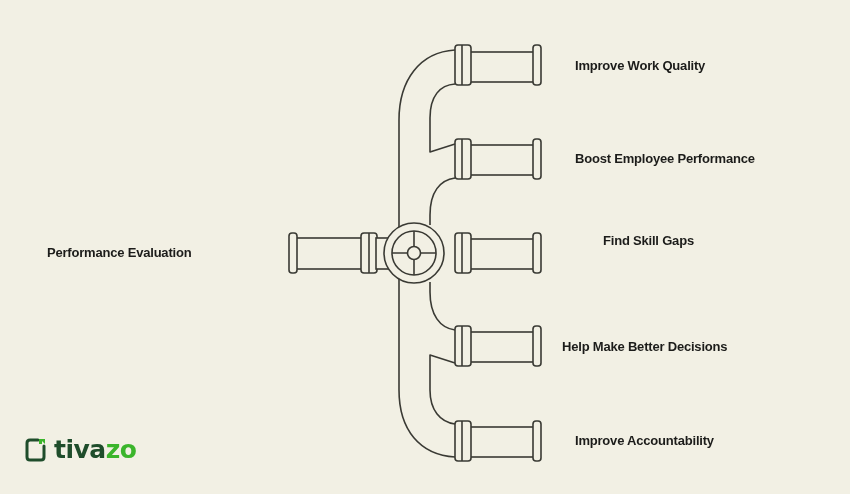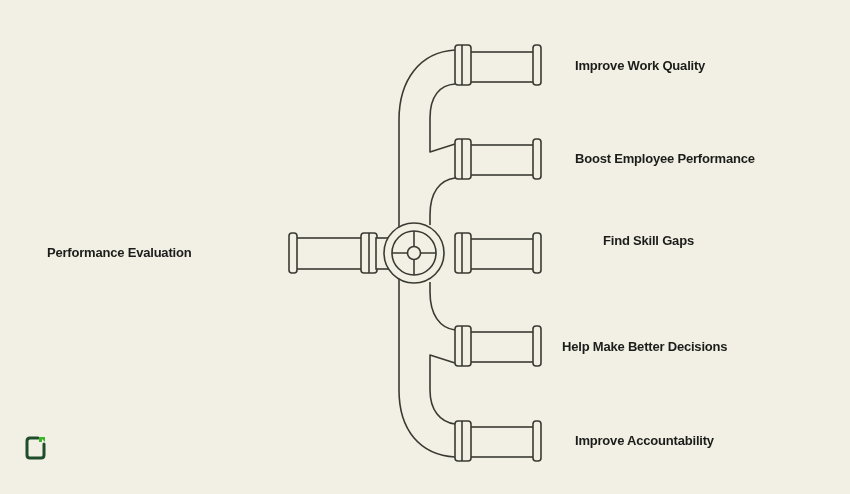--- a/index.html
+++ b/index.html
@@ -103,13 +103,16 @@
 <div class="label" style="left:575px; top:230px;margin-left:28px;">Find Skill Gaps</div>
 <div class="label" style="left:562px; top:336px;">Help Make Better Decisions</div>
 <div class="label" style="left:575px; top:430px;">Improve Accountability</div>
 
 <div class="logo">
   <svg width="24" height="26" viewBox="0 0 24 26">
     <path d="M14 3 H6 Q3 3 3 6 V20 Q3 23 6 23 H17 Q20 23 20 20 V9" fill="none" stroke="#1f4d2b" stroke-width="3" stroke-linecap="round"></path>
     <path d="M16 2 L21 2 L21 7 Z" fill="#3bb52b"></path>
     <rect x="15" y="2" width="3" height="5" fill="#3bb52b"></rect>
   </svg>
+  <div class="logo-text">
+    <span class="a">tiva</span><span class="b">zo</span>
+  </div>
 </div>
 
 </body></html>

